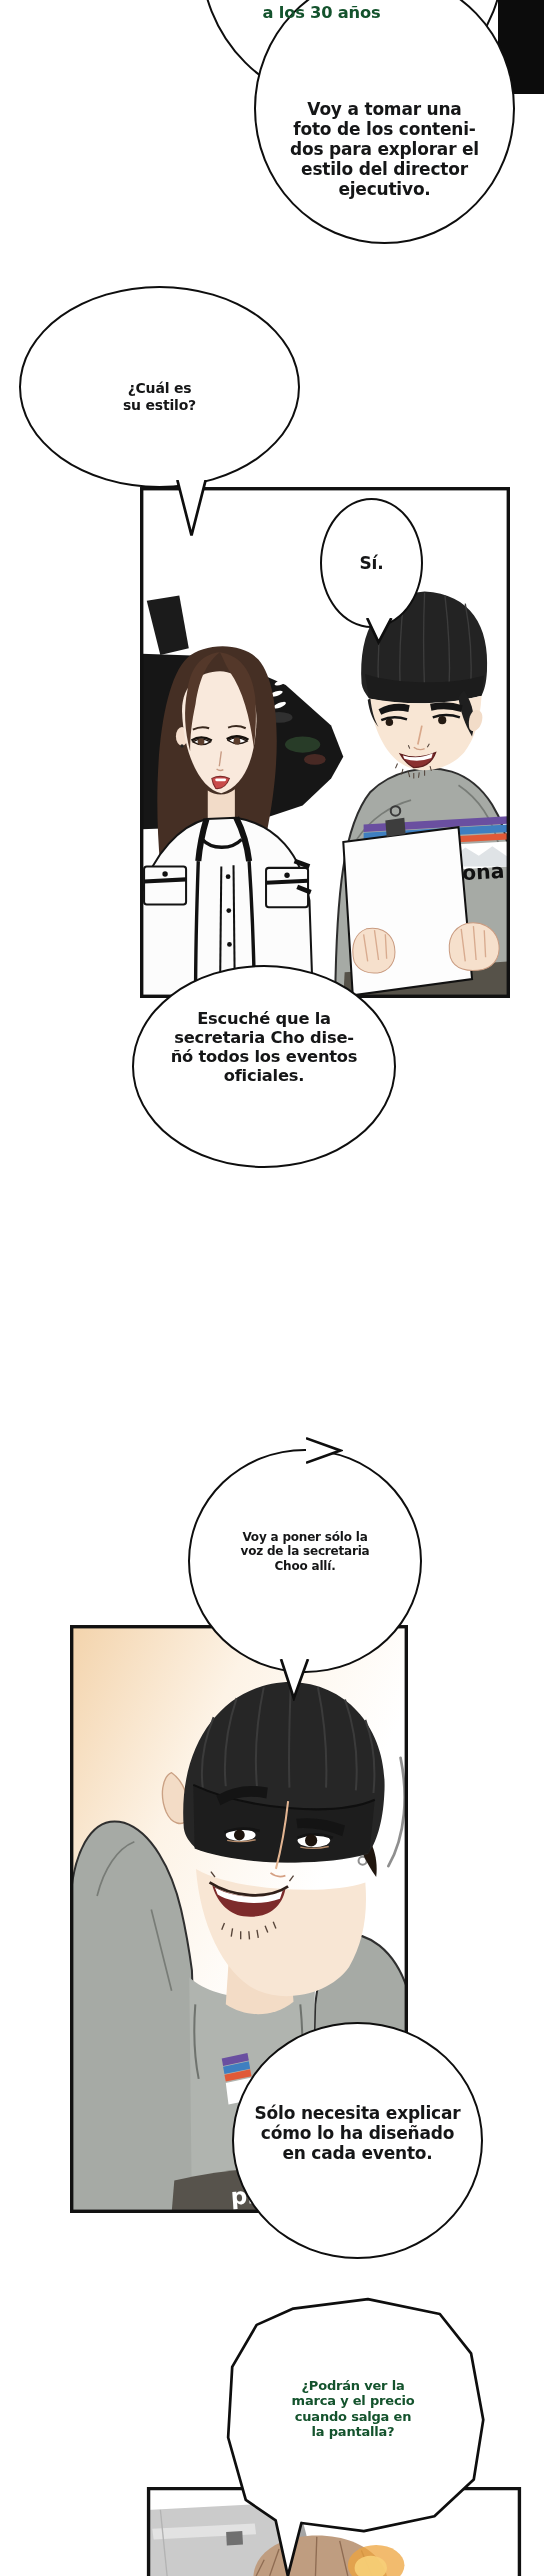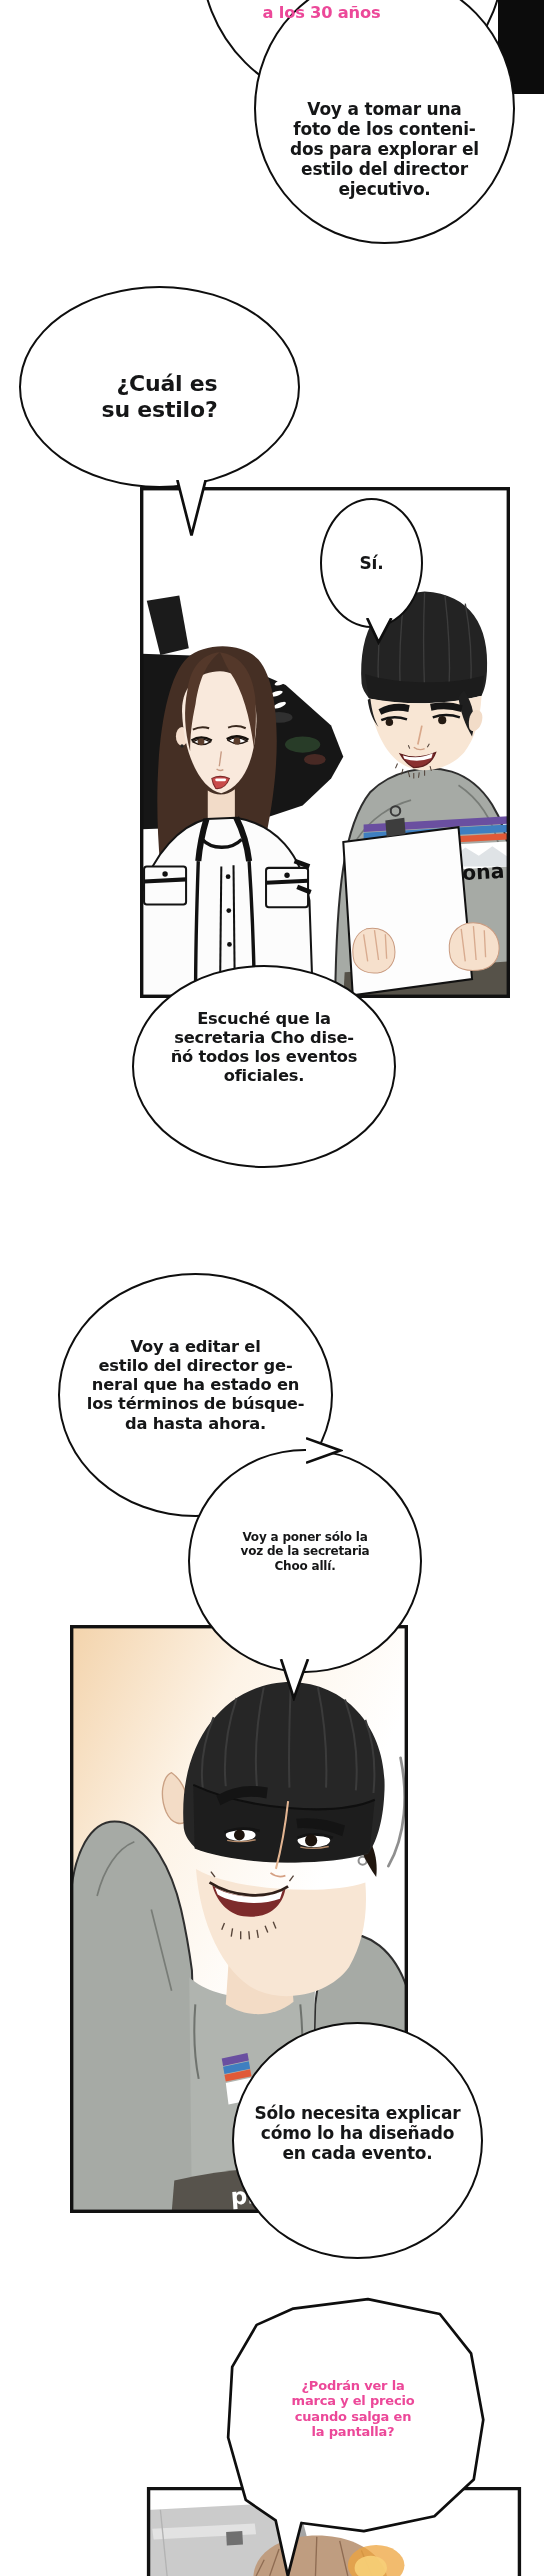--- a/index.html
+++ b/index.html
@@ -5,28 +5,28 @@
   html,body{margin:0;padding:0;background:#ffffff;}
   .page{position:relative;width:544px;height:2576px;overflow:hidden;background:#fff;
         font-family:"DejaVu Sans",sans-serif;}
   .abs{position:absolute;}
   .panel-svg{position:absolute;z-index:1;}
   .blackbar{position:absolute;z-index:1;background:#0c0c0c;}
   .bubble{position:absolute;z-index:2;background:#fff;border:2.7px solid #0e0e0e;border-radius:50%;
           display:flex;align-items:center;justify-content:center;text-align:center;
           color:#151617;font-weight:700;box-sizing:border-box;}
   .bubble .txt{white-space:pre-line;line-height:1.18;letter-spacing:-0.2px;}
-  .freestanding-text{position:absolute;z-index:4;color:#ec4899;font-weight:700;text-align:center;
+  .freestanding-text{position:absolute;z-index:4;color:#14532d;font-weight:700;text-align:center;
           white-space:pre-line;line-height:1.18;letter-spacing:-0.2px;}
   .tail{position:absolute;z-index:3;}
   
   #b1{left:200px;top:-197px;width:305px;height:305px;}
   #b1-text{left:247px;top:2.7px;width:149px;font-size:16.3px;}
   #b2{left:254px;top:-27px;width:261px;height:271px;padding-top:81px;font-size:17px;}
-  #b3{left:19px;top:286px;width:281px;height:202px;padding-top:19px;font-size:22px;text-align:right;}
+  #b3{left:19px;top:286px;width:281px;height:202px;padding-top:19px;font-size:14px;}
   #b4{left:320px;top:498px;width:103px;height:130px;font-size:17px;}
   #b5{left:132px;top:965px;width:264px;height:203px;padding-bottom:39px;font-size:16.3px;}
   #b6{left:58px;top:1273px;width:275px;height:244px;padding-bottom:20.3px;font-size:16.3px;}
   #b7{left:188px;top:1449px;width:234px;height:224px;padding-bottom:19px;font-size:12px;}
   #b8{left:232px;top:2022px;width:251px;height:237px;padding-bottom:15px;font-size:17px;}
   #b9-shape{left:220px;top:2295px;z-index:2;}
   #b9-text{left:241px;top:2378px;width:224px;font-size:13px;z-index:4;}
 </style>
 </head>
 <body>
@@ -280,27 +280,20 @@
     <path d="M3,0 L20,36 L39,0" fill="#ffffff" stroke="#0e0e0e" stroke-width="4"></path>
   </svg>
 
   <div class="bubble" id="b5">
     <span class="txt">Escuché que la
 secretaria Cho dise-
 ñó todos los eventos
 oficiales.</span>
   </div>
 
-  <div class="bubble" id="b6">
-    <span class="txt">Voy a editar el
-estilo del director ge-
-neral que ha estado en
-los términos de búsque-
-da hasta ahora.</span>
-  </div>
   <svg class="tail" style="left:306px;top:1434px;" width="37" height="33" viewBox="0 0 54 48">
     <path d="M0,6 L50,24 L0,42" fill="#ffffff" stroke="#0e0e0e" stroke-width="4"></path>
   </svg>
 
   <div class="bubble" id="b7">
     <span class="txt">Voy a poner sólo la
 voz de la secretaria
 Choo allí.</span>
   </div>
   <svg class="tail" style="left:279px;top:1659px;" width="31" height="42" viewBox="0 0 46 62">

